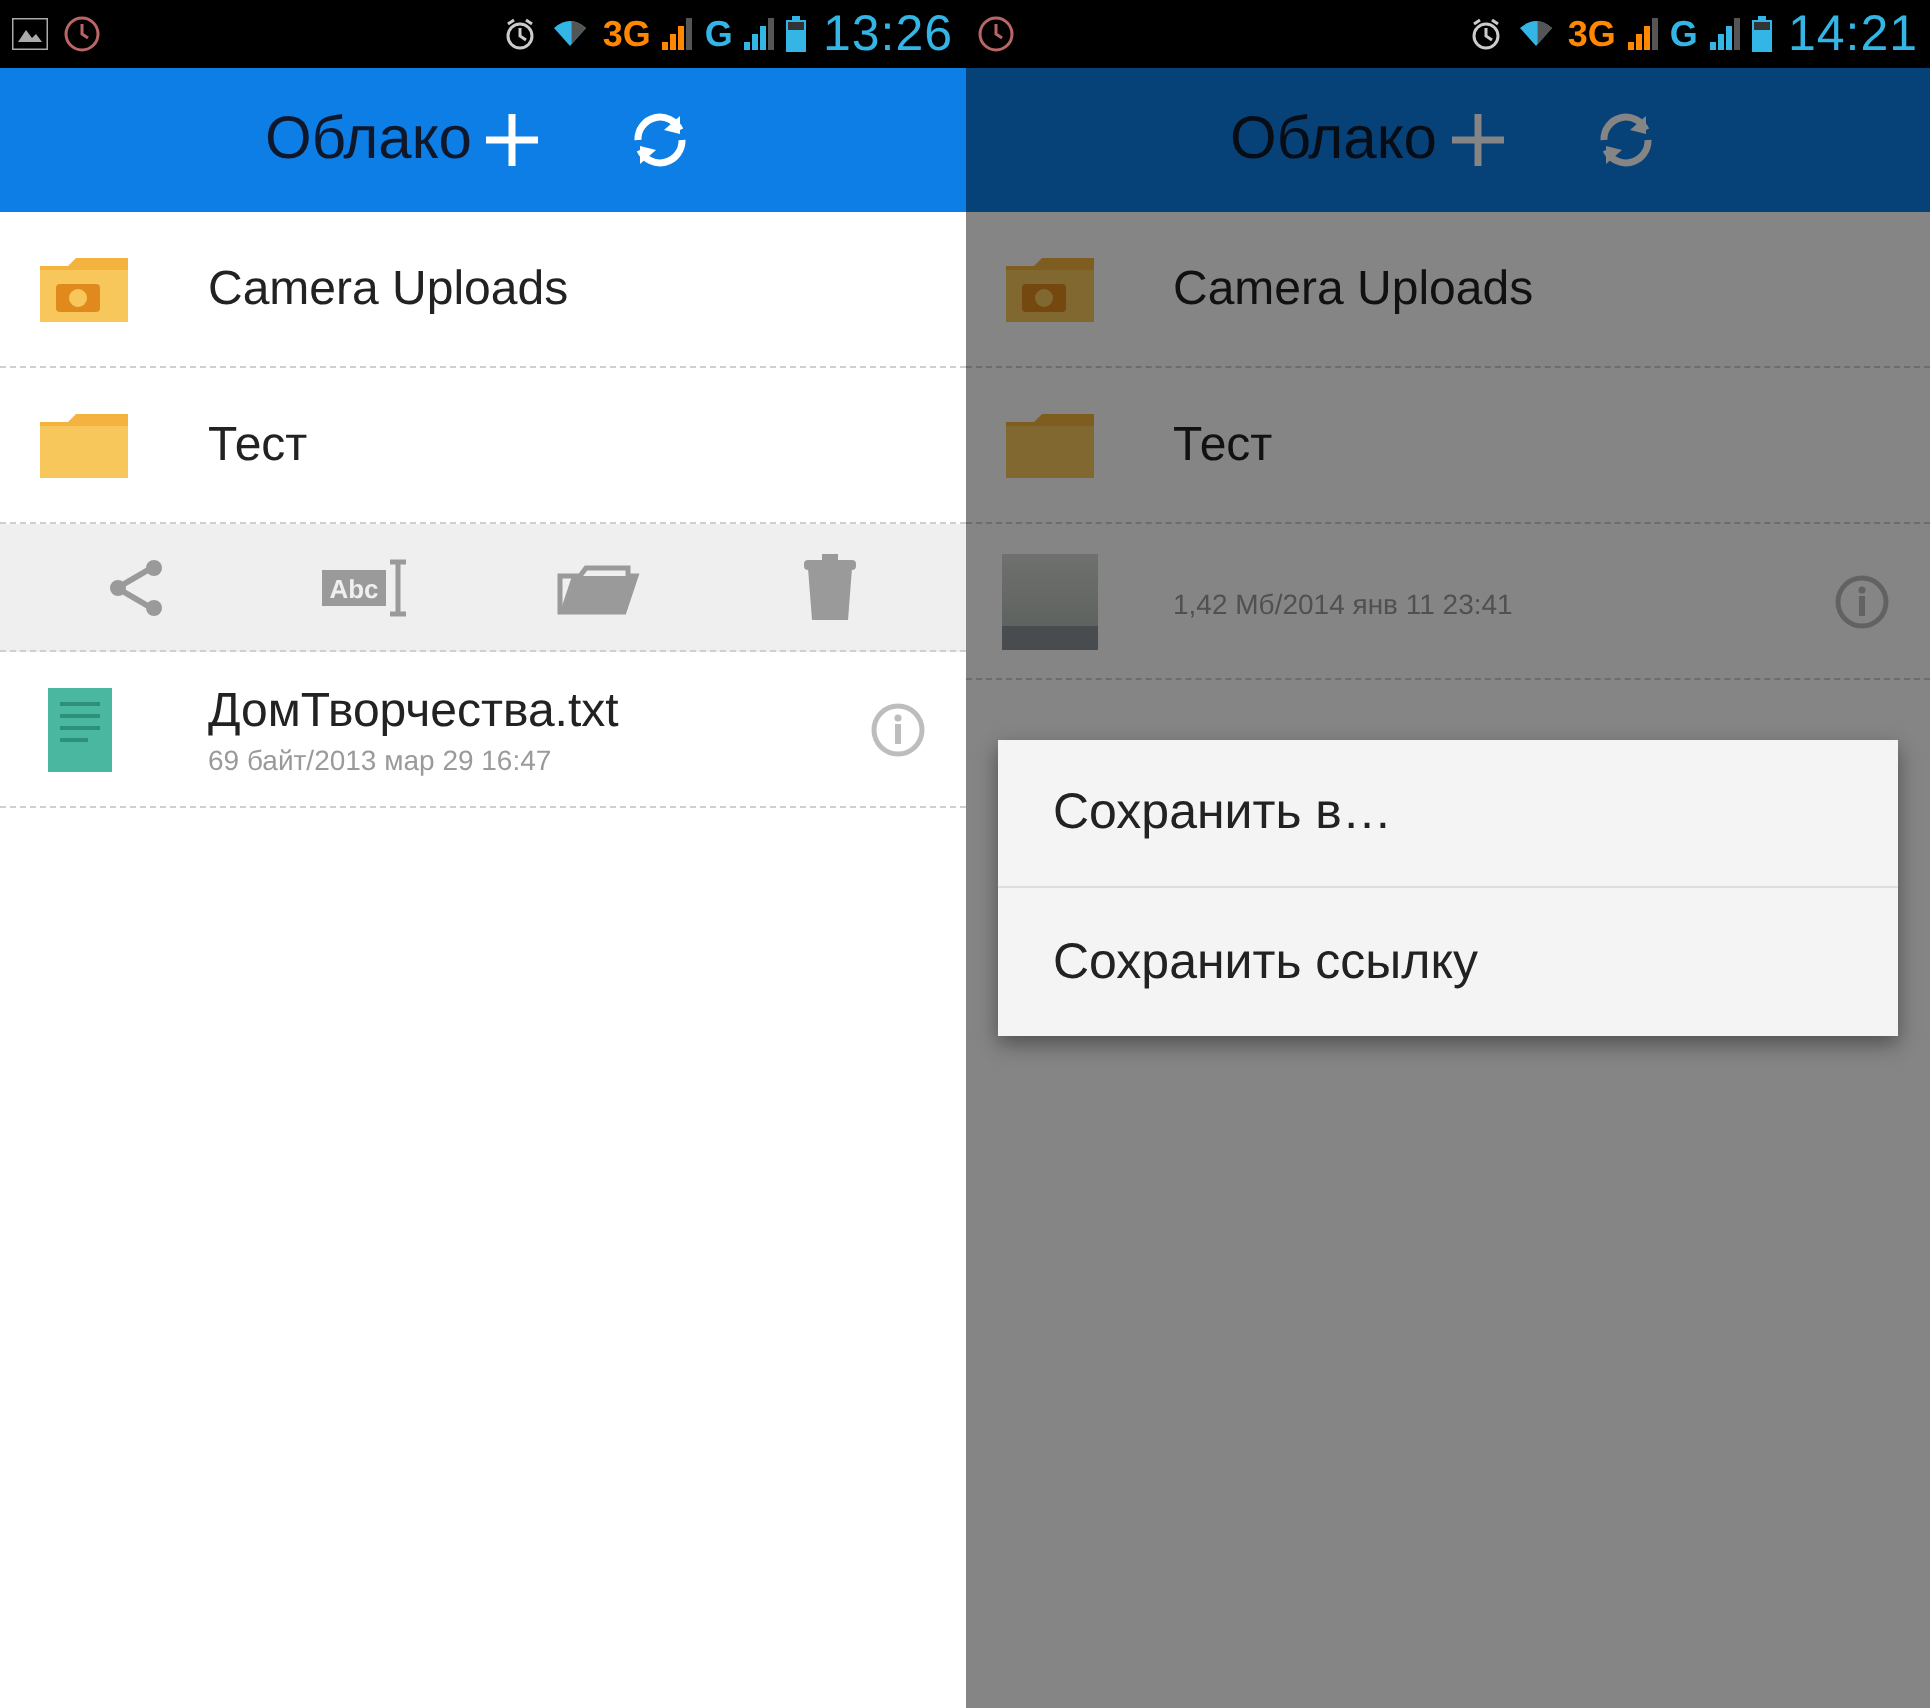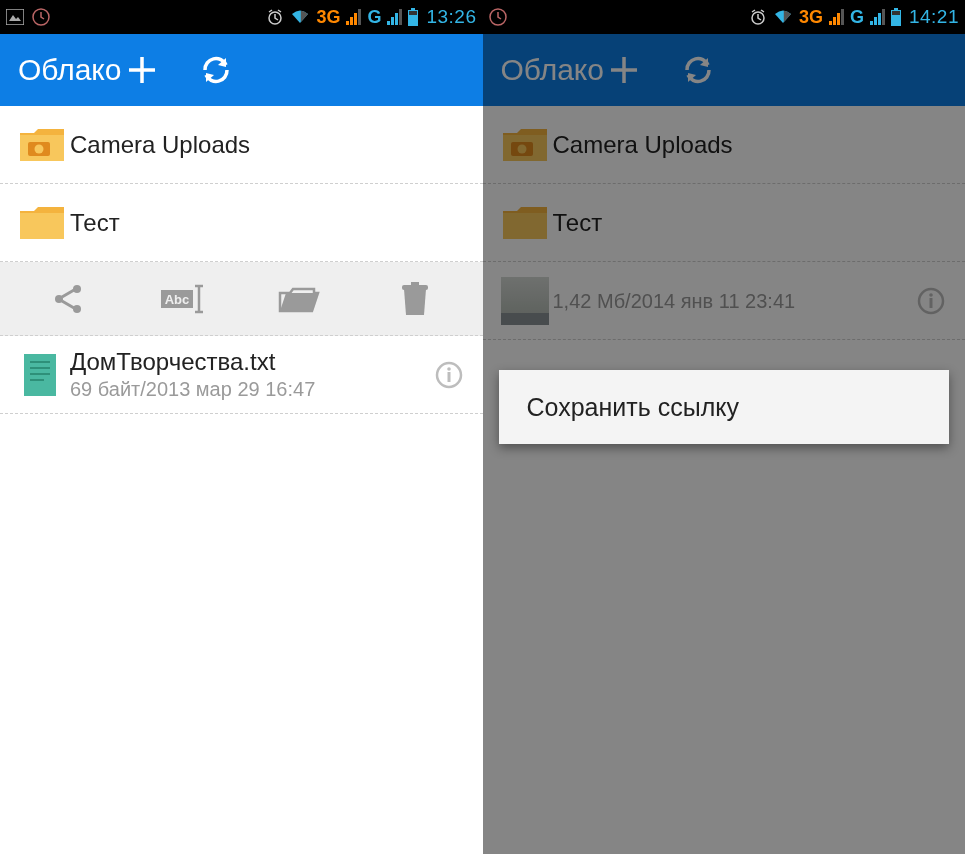--- a/index.html
+++ b/index.html
@@ -20,64 +20,64 @@
     background: #000;
     display: flex;
     align-items: center;
     justify-content: space-between;
     padding: 0 6px;
     color: #fff;
     font-size: 17px;
   }
   .status-left { display: flex; align-items: center; gap: 8px; }
   .status-right { display: flex; align-items: center; gap: 6px; }
-  .status-right .time { color: #33b5e5; font-size: 19px; letter-spacing: 0.5px; margin-left: 2px;}
+  .status-right .time { color: #33b5e5; font-size: 25px; letter-spacing: 0.5px; margin-left: 2px;}
   .sig-3g { color: #ff8800; font-weight: bold; font-size: 18px;}
   .sig-g  { color: #33b5e5; font-weight: bold; font-size: 18px;}
   .bars-o { display:inline-flex; align-items:flex-end; gap:1px; height:16px;}
   .bars-o span{width:3px;background:#ff8800;}
   .bars-o span.off{background:#555;}
   .bars-b { display:inline-flex; align-items:flex-end; gap:1px; height:16px;}
   .bars-b span{width:3px;background:#33b5e5;}
   .bars-b span.off{background:#555;}
 
   
   .app-bar {
     height: 72px;
     background: #0d7ee5;
     display: flex;
     align-items: center;
-    justify-content: flex-start;
+    justify-content: center;
     padding: 0 18px 0 18px;
-    color: #ffffff;
+    color: #0f172a;
   }
   .app-title { font-size: 30px; font-weight: 400; }
   .app-actions { display: flex; align-items: center; gap: 34px; }
   .icon-btn { width: 40px; height: 40px; display:flex; align-items:center; justify-content:center; }
 
   
   .file-list { background: #fff; }
   .file-row {
     height: 78px;
     display: flex;
     align-items: center;
     padding: 0 16px 0 18px;
     border-bottom: 1px dashed #cfcfcf;
-    gap: 4px;
+    gap: 38px;
     background:#fff;
   }
   .file-icon { width: 48px; height: 40px; display:flex; align-items:center; justify-content:center; flex-shrink:0;}
   .file-texts { flex: 1; display:flex; flex-direction:column; justify-content:center;}
   .file-name { font-size: 24px; color: #222; }
-  .file-meta { font-size: 20px; color: #9a9a9a; margin-top:2px; }
+  .file-meta { font-size: 14px; color: #9a9a9a; margin-top:2px; }
   .info-btn { width:36px; height:36px; display:flex; align-items:center; justify-content:center; }
 
   
   .action-row {
-    height: 74px;
+    height: 64px;
     background: #efefef;
     border-bottom: 1px dashed #cfcfcf;
     display: flex;
     align-items: center;
     justify-content: space-around;
     padding: 12px 10px;
   }
   .action-item { width:70px; height:50px; display:flex; align-items:center; justify-content:center; }
 
   
@@ -388,17 +388,18 @@
               <circle cx="15" cy="9" r="1.8" fill="#bdbdbd"></circle>
               <rect x="13.5" y="12" width="3" height="10" fill="#bdbdbd"></rect>
             </svg>
         </div>
       </div>
     </div>
 
     <div class="shade-layer"></div>
 
     <div class="context-menu">
+      <div class="menu-item">Сохранить в…</div>
       <div class="menu-item">Сохранить ссылку</div>
     </div>
   </div>
 
 </div>
 
 </body></html>

